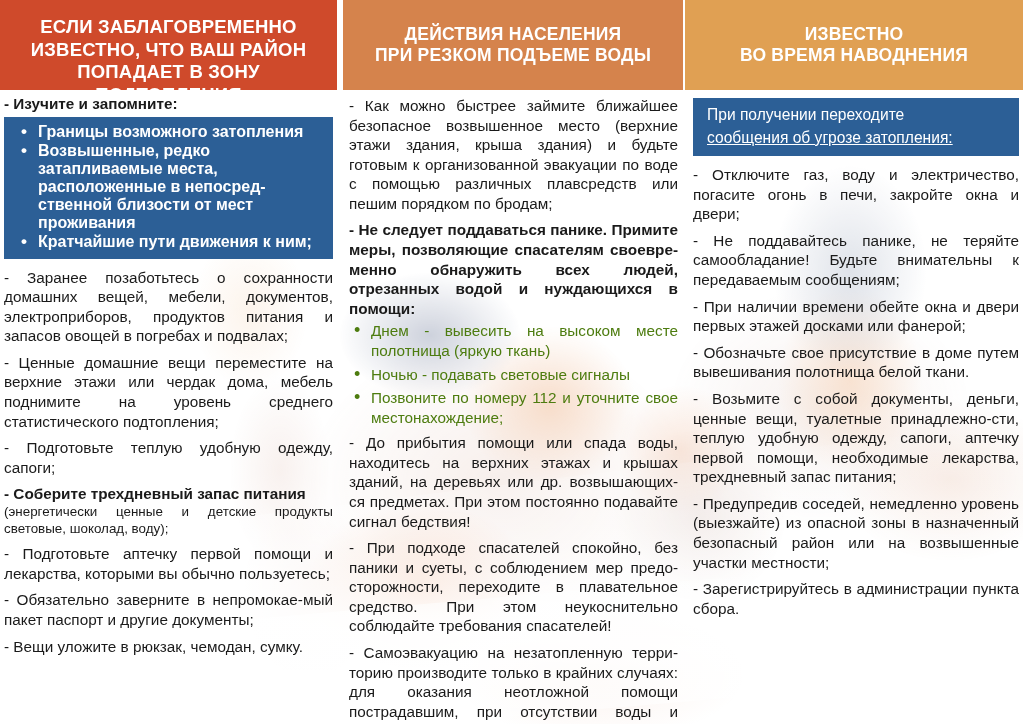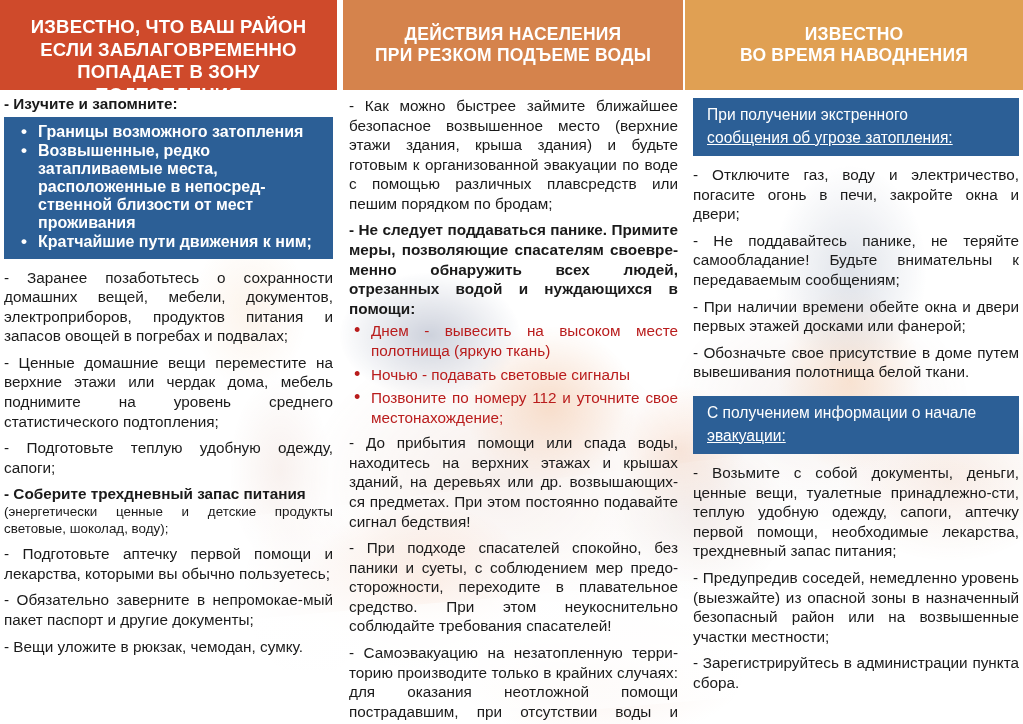--- a/index.html
+++ b/index.html
@@ -195,21 +195,21 @@
     top: -1px;
     font-size: 17px;
   }
 
   
   .wbullet {
     display: block;
     position: relative;
     padding-left: 22px;
     margin: 0 0 4px 0;
-    color: #b91c1c;
+    color: #4d7c0f;
     font-size: 15.3px;
     line-height: 1.28;
     text-align: justify;
   }
   .wbullet::before {
     content: "\2022";
     position: absolute;
     left: 5px;
     top: -2px;
     font-size: 18px;
@@ -226,22 +226,22 @@
     <div class="photo photo-rescue2"></div>
     <div class="bg-wash"></div>
     <div class="ribbon"></div>
     <div class="ribbon2"></div>
   </div>
 
   <div class="columns">
 
     <section class="col col1">
       <header class="col-head">
+        <span class="hl">ЕСЛИ ЗАБЛАГОВРЕМЕННО</span>
         <span class="hl">ИЗВЕСТНО, ЧТО ВАШ РАЙОН</span>
-        <span class="hl">ЕСЛИ ЗАБЛАГОВРЕМЕННО</span>
         <span class="hl">ПОПАДАЕТ В ЗОНУ ПОДТОПЛЕНИЯ</span>
       </header>
       <div class="col-body">
         <p class="item tight">- Изучите и запомните:</p>
 
         <div class="blue-box bullets">
           <span class="bullet-line">Границы возможного затопления</span>
           <span class="bullet-line">Возвышенные, редко затапливаемые места, расположенные в непосред-ственной близости от мест проживания</span>
           <span class="bullet-line">Кратчайшие пути движения к ним;</span>
         </div>
@@ -281,33 +281,29 @@
     <div class="gutter"></div>
 
     <section class="col col3">
       <header class="col-head">
         <span class="hl">ИЗВЕСТНО</span>
         <span class="hl">ВО ВРЕМЯ НАВОДНЕНИЯ</span>
       </header>
       <div class="col-body">
 
         <div class="blue-box head">
-          <p>При получении экстренного</p>
+          <p>При получении переходите</p>
           <p>сообщения об угрозе затопления:</p>
         </div>
 
         <p class="item">- Отключите газ, воду и электричество, погасите огонь в печи, закройте окна и двери;</p>
         <p class="item">- Не поддавайтесь панике, не теряйте самообладание! Будьте внимательны к передаваемым сообщениям;</p>
         <p class="item">- При наличии времени обейте окна и двери первых этажей досками или фанерой;</p>
         <p class="item">- Обозначьте свое присутствие в доме путем вывешивания полотнища белой ткани.</p>
 
-        <div class="blue-box head" style="margin-top:14px">
-          <p>С получением информации о начале</p>
-          <p>эвакуации:</p>
-        </div>
 
         <p class="item">- Возьмите с собой документы, деньги, ценные вещи, туалетные принадлежно-сти, теплую удобную одежду, сапоги, аптечку первой помощи, необходимые лекарства, трехдневный запас питания;</p>
         <p class="item">- Предупредив соседей, немедленно уровень (выезжайте) из опасной зоны в назначенный безопасный район или на возвышенные участки местности;</p>
         <p class="item">- Зарегистрируйтесь в администрации пункта сбора.</p>
       </div>
     </section>
 
   </div>
 </div>
 

